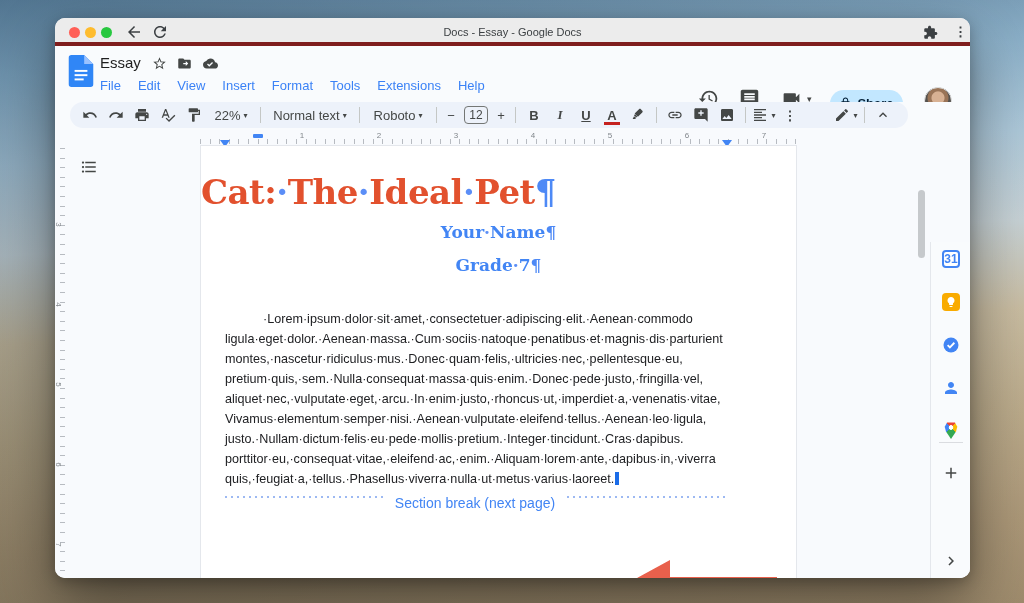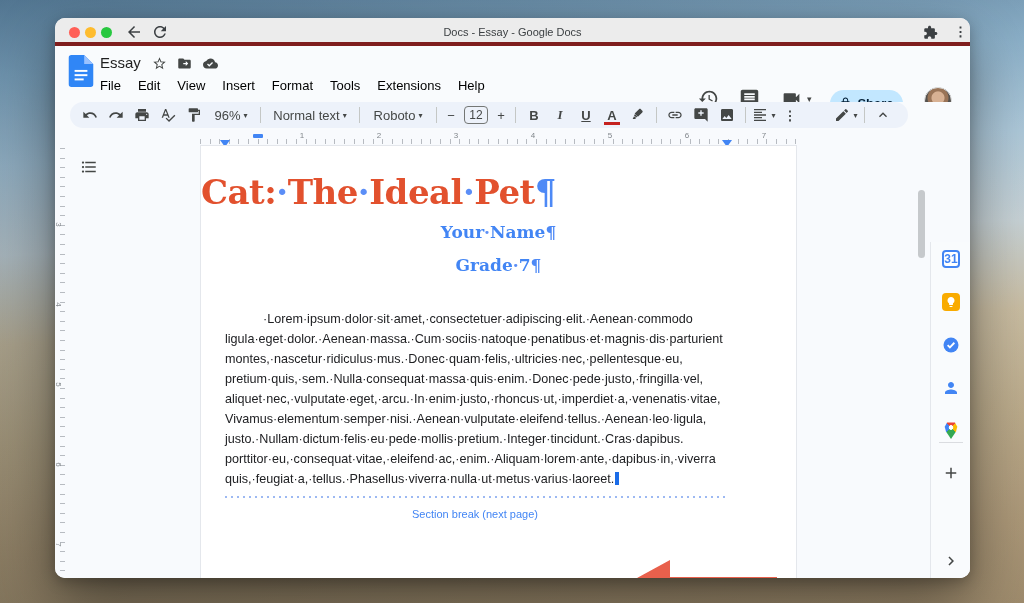--- a/index.html
+++ b/index.html
@@ -21,21 +21,21 @@
   .tabbar { position:absolute; left:0; top:0; width:100%; height:28px; background:#ececec; border-bottom:4px solid #7f1d1d; }
   .light { position:absolute; top:8.5px; width:11px; height:11px; border-radius:50%; }
   .l-red{ left:14px; background:#ff5f57; } .l-yel{ left:30px; background:#febc2e; } .l-grn{ left:46px; background:#28c840; }
   .navic { position:absolute; top:5px; width:18px; height:18px; fill:#3c4043; }
   .wtitle { position:absolute; top:8px; left:0; width:100%; text-align:center; font-size:11px; color:#3c4043; }
   
   .hdr { position:absolute; left:0; top:28px; width:100%; height:56px; background:#f9fbfd; }
   .docslogo { position:absolute; left:13px; top:9px; width:26px; height:32px; }
   .dtitle { position:absolute; left:45px; top:8px; font-size:15px; color:#1f1f1f; }
   .hic { position:absolute; top:10px; width:15px; height:15px; fill:#444746; }
-  .menus { position:absolute; left:45px; top:32px; display:flex; gap:17px; font-size:13px; color:#000000; }
+  .menus { position:absolute; left:45px; top:32px; display:flex; gap:17px; font-size:13px; color:#3b82f6; }
   .menus span { cursor:default; }
   .rtic { position:absolute; top:42px; width:21px; height:21px; fill:#444746; }
   .share { position:absolute; left:775px; top:44px; width:73px; height:27px; background:#c2e7ff; border-radius:14px;
            display:flex; align-items:center; justify-content:center; gap:5px; font-size:13px; font-weight:bold; color:#001d35; }
   .share svg { width:13px; height:13px; fill:#001d35; }
   .avatar { position:absolute; left:869px; top:41px; width:28px; height:28px; border-radius:50%;
             background: radial-gradient(circle at 50% 38%, #d8b193 0 6px, #9a7457 7px 10px, #54514e 11px),
                         #6b6661; border:1px solid #e0e0e0; }
   
   .tbwrap { position:absolute; left:0; top:84px; width:100%; height:28px; background:#f9fbfd; }
@@ -75,22 +75,22 @@
   .byline { position:absolute; left:0; width:100%; text-align:center; font-family:"DejaVu Serif", serif;
             font-weight:bold; font-size:17px; color:#4285f4; }
   .by1 { top:76px; } .by2 { top:109px; }
   .bodytxt { position:absolute; left:24px; top:163px; width:500px; font-size:12.6px; color:#202124; }
   .bodytxt .ln { height:20px; line-height:20px; white-space:nowrap; }
   .bodytxt .ln.first { padding-left:38px; }
   .cursor { display:inline-block; width:4px; height:13px; background:#1b6ce8; vertical-align:-2px; margin-left:1px; }
   .secbreak { position:absolute; left:24px; top:346px; width:500px; height:10px; }
   .secbreak .dots { position:absolute; left:0; top:4px; width:100%; height:2px;
                     background:repeating-linear-gradient(90deg,#9db9f2 0 2px,transparent 2px 6px); }
-  .secbreak .lab { position:relative; display:block; margin:17px auto; width:max-content; padding:0 8px;
-                   background:#fff; font-size:11px; color:#4285f4; text-align:center; top:-1px; }
+  .secbreak .lab { position:relative; display:block; margin:4px auto; width:max-content; padding:0 8px;
+                   background:#fff; font-size:14px; color:#4285f4; text-align:center; top:-1px; }
   
   .arrow { position:absolute; left:560px; top:428px; width:162px; height:64px; background:#e8604c; z-index:5;
            clip-path:polygon(0px 32px,55px 2px,55px 19px,162px 19px,162px 49px,69px 49px,69px 62px); }
   
   .scrollthumb { position:absolute; left:863px; top:60px; width:7px; height:68px; background:#c6c9cc; border-radius:4px; }
   .sidebar { position:absolute; left:875px; top:112px; width:40px; height:448px; background:#f9fbfd; border-left:1px solid #e4e7ec; }
   .sic { position:absolute; left:11px; width:18px; height:18px; }
   .sdiv { position:absolute; left:8px; top:200px; width:24px; height:1px; background:#dadce0; }
   .plus { position:absolute; left:11px; top:222px; width:18px; height:18px; fill:#444746; }
   .expand { position:absolute; left:887px; top:534px; width:18px; height:18px; fill:#444746; }
@@ -195,21 +195,21 @@
           <svg viewBox="0 0 24 24">
             <path d="M12.45 16h2.09L9.43 3H7.57L2.46 16h2.09l1.12-3h5.64l1.14 3zm-6.02-5L8.5 5.48 10.57 11H6.43zm15.16.59l-8.09 8.09L9.83 16l-1.41 1.41 5.09 5.09L23 13l-1.41-1.41z"></path>
           </svg>
         </div>
       <div class="tbtn">
           <svg viewBox="0 0 24 24">
             <path d="M18 4V3c0-.55-.45-1-1-1H5c-.55 0-1 .45-1 1v4c0 .55.45 1 1 1h12c.55 0 1-.45 1-1V6h1v4H9v11c0 .55.45 1 1 1h2c.55 0 1-.45 1-1v-9h8V4h-3z"></path>
           </svg>
         </div>
       <div class="tbtn" style="min-width:46px">
-          <span class="lbl">96%</span>
+          <span class="lbl">22%</span>
           <span class="drop">▾</span>
         </div>
       <div class="sep"></div>
       <div class="tbtn" style="min-width:86px">
           <span class="lbl">Normal text</span>
           <span class="drop">▾</span>
         </div>
       <div class="sep"></div>
       <div class="tbtn" style="min-width:64px">
           <span class="lbl">Roboto</span>

